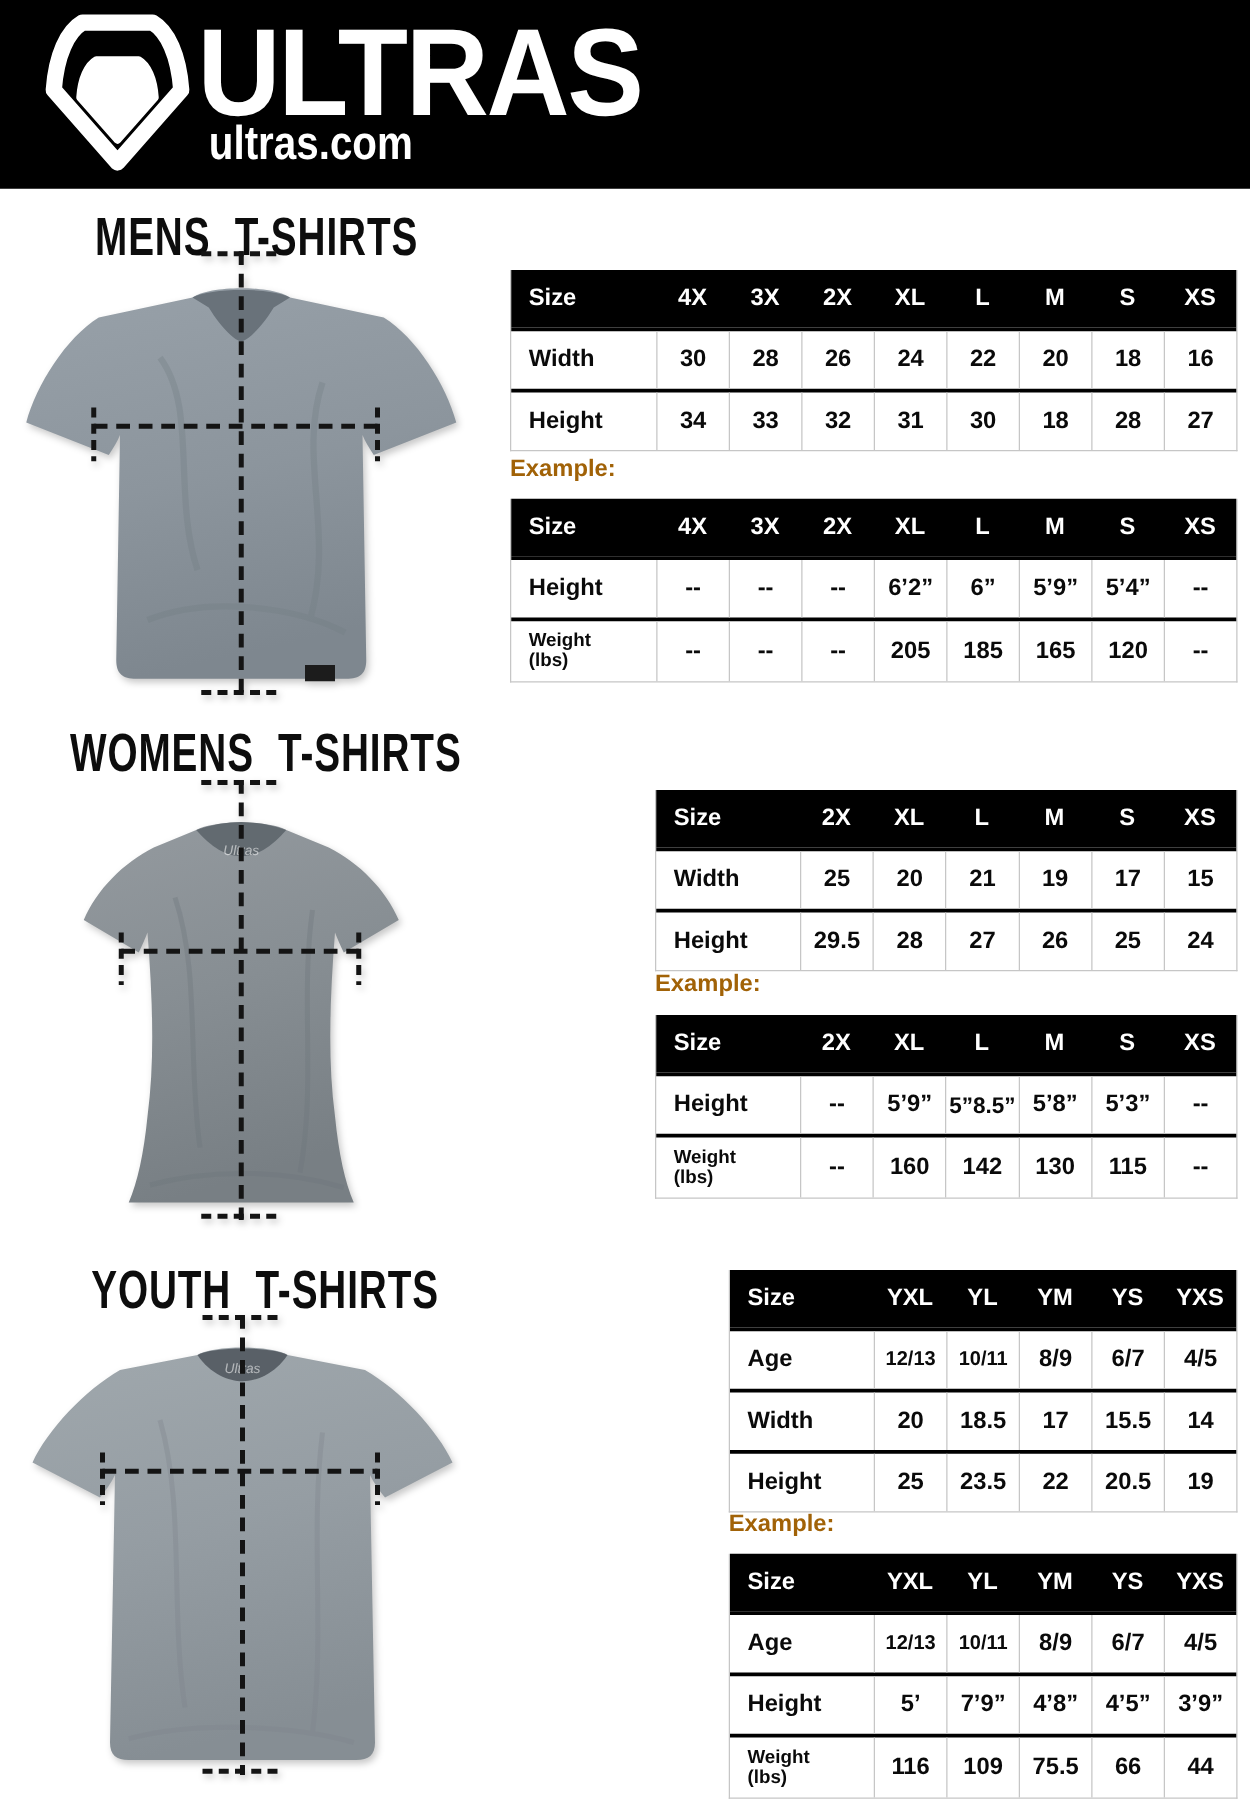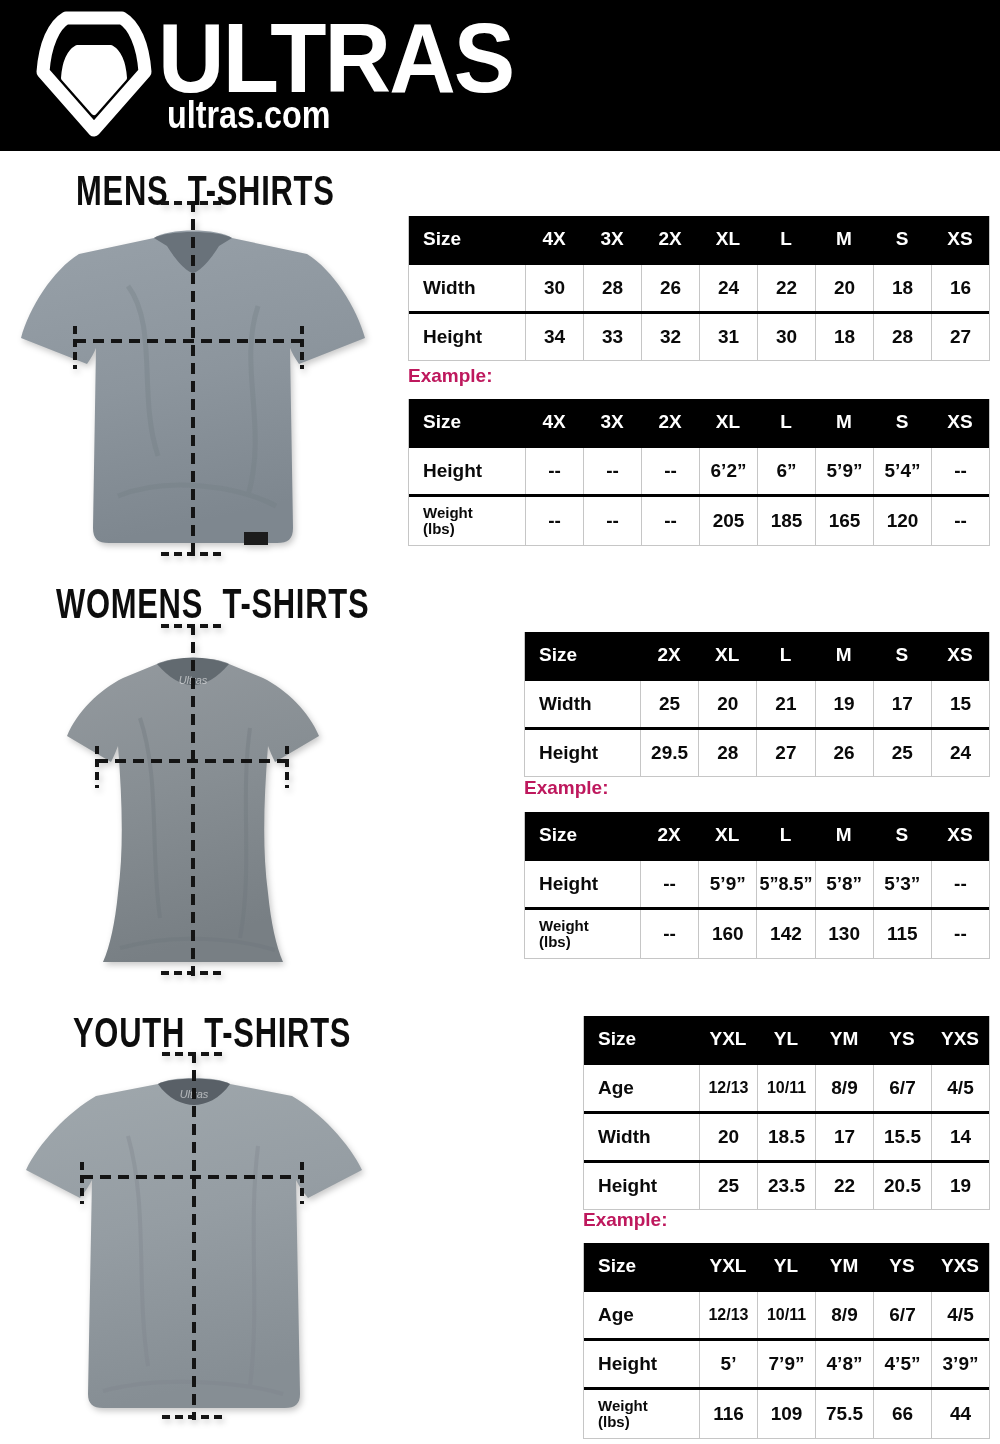--- a/index.html
+++ b/index.html
@@ -41,21 +41,21 @@
   .cell.sz5{font-size:16px;}
   .cell.sz6{font-size:18px;}
   .cell.multiline{white-space:pre-line;font-size:15px;line-height:1.1;}
   #t-mens-size   {left:408px;top:216px;width:582px;--lw:116px;}
   #t-mens-ex     {left:408px;top:399px;width:582px;--lw:116px;}
   #t-womens-size {left:524px;top:632px;width:466px;--lw:115px;}
   #t-womens-ex   {left:524px;top:812px;width:466px;--lw:115px;}
   #t-youth-size  {left:583px;top:1016px;width:407px;--lw:115px;}
   #t-youth-ex    {left:583px;top:1243px;width:407px;--lw:115px;}
 
-  .example-label{position:absolute;font-weight:bold;font-size:19px;color:#be185d;}
+  .example-label{position:absolute;font-weight:bold;font-size:19px;color:#a16207;}
   #ex-mens{left:408px;top:365px;}
   #ex-womens{left:524px;top:777px;}
   #ex-youth{left:583px;top:1209px;}
 </style>
 </head>
 <body>
 
 <div id="page">
 
   <div class="topbar">

